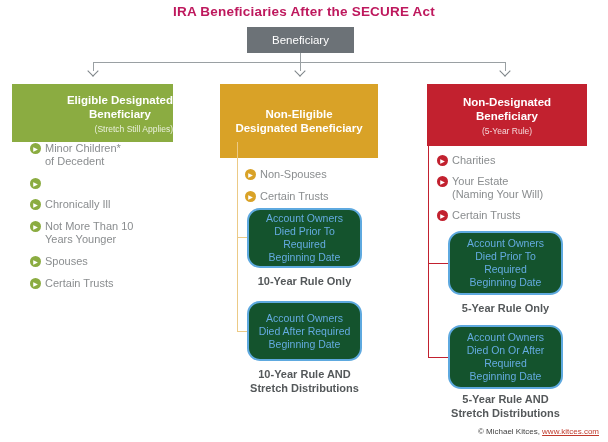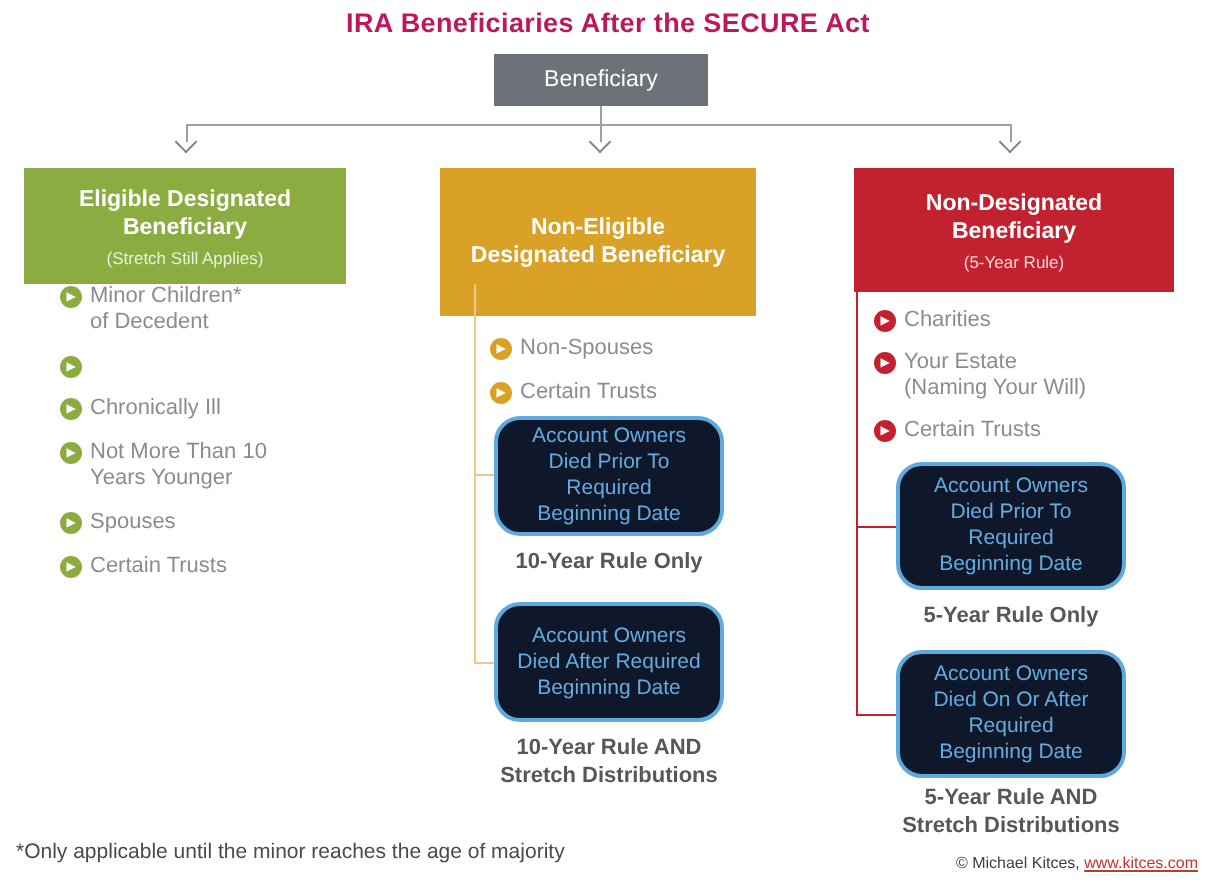--- a/index.html
+++ b/index.html
@@ -23,21 +23,21 @@
     transform:rotate(45deg);
   }
   .col{position:absolute;top:84px;}
   .col1{left:12px;width:161px;}
   .col2{left:220px;width:158px;}
   .col3{left:427px;width:160px;}
   .hdr{
     display:flex;flex-direction:column;align-items:center;justify-content:center;
     color:#fff;text-align:center;width:100%;
   }
-  .hdr-green{background:#8bac41;height:58px;}
+  .hdr-green{background:#8bac41;height:58px;align-items:flex-end;}
   .hdr-gold{background:#d9a227;height:74px;}
   .hdr-red{background:#c2212f;height:62px;}
   .hdr .t{font-weight:bold;font-size:11.5px;line-height:14px;white-space:pre-line;}
   .hdr .s{font-size:8.5px;margin-top:3px;opacity:.82;}
   .items{margin:0;padding:0;}
   .col1 .items{margin-top:0;padding-left:18px;}
   .col2 .items{margin-top:10px;padding-left:25px;}
   .col3 .items{margin-top:8px;padding-left:10px;}
   .item{
     display:flex;align-items:flex-start;margin-bottom:9px;
@@ -50,21 +50,21 @@
     font-size:6px;display:flex;align-items:center;justify-content:center;
     margin-right:4px;margin-top:1px;line-height:1;
   }
   .ci-green{background:#8bac41;}
   .ci-gold{background:#d9a227;}
   .ci-red{background:#c2212f;}
   .obox{
     position:absolute;width:115px;border:2px solid #5ea9df;border-radius:13px;
     color:#64abe0;font-size:10.5px;line-height:13px;text-align:center;
     display:flex;align-items:center;justify-content:center;
-    white-space:pre-line;background:#0f172a;box-sizing:border-box;
+    white-space:pre-line;background:#14532d;box-sizing:border-box;
   }
   .rule{
     position:absolute;width:135px;text-align:center;font-weight:bold;
     color:#54585a;font-size:11px;line-height:13.5px;white-space:pre-line;
   }
   .branchline{position:absolute;}
   .gold-line{background:#ecca86;}
   .red-line{background:#c2212f;}
   .footnote{
     position:absolute;left:8px;top:420px;font-size:10.5px;color:#4a4a4a;
@@ -187,17 +187,16 @@
 Beginning Date</div>
     <div class="rule" style="left:11px;top:218px;">5-Year Rule Only</div>
     <div class="obox" style="left:21px;top:241px;height:64px;">Account Owners
 Died On Or After
 Required
 Beginning Date</div>
     <div class="rule" style="left:11px;top:309px;">5-Year Rule AND
 Stretch Distributions</div>
   </div>
 
-  <div class="footnote">*Only applicable until the minor reaches the age of majority</div>
 
   <div class="credit"><span>© Michael Kitces, </span><a>www.kitces.com</a></div>
 
 </div>
 
 </body></html>

